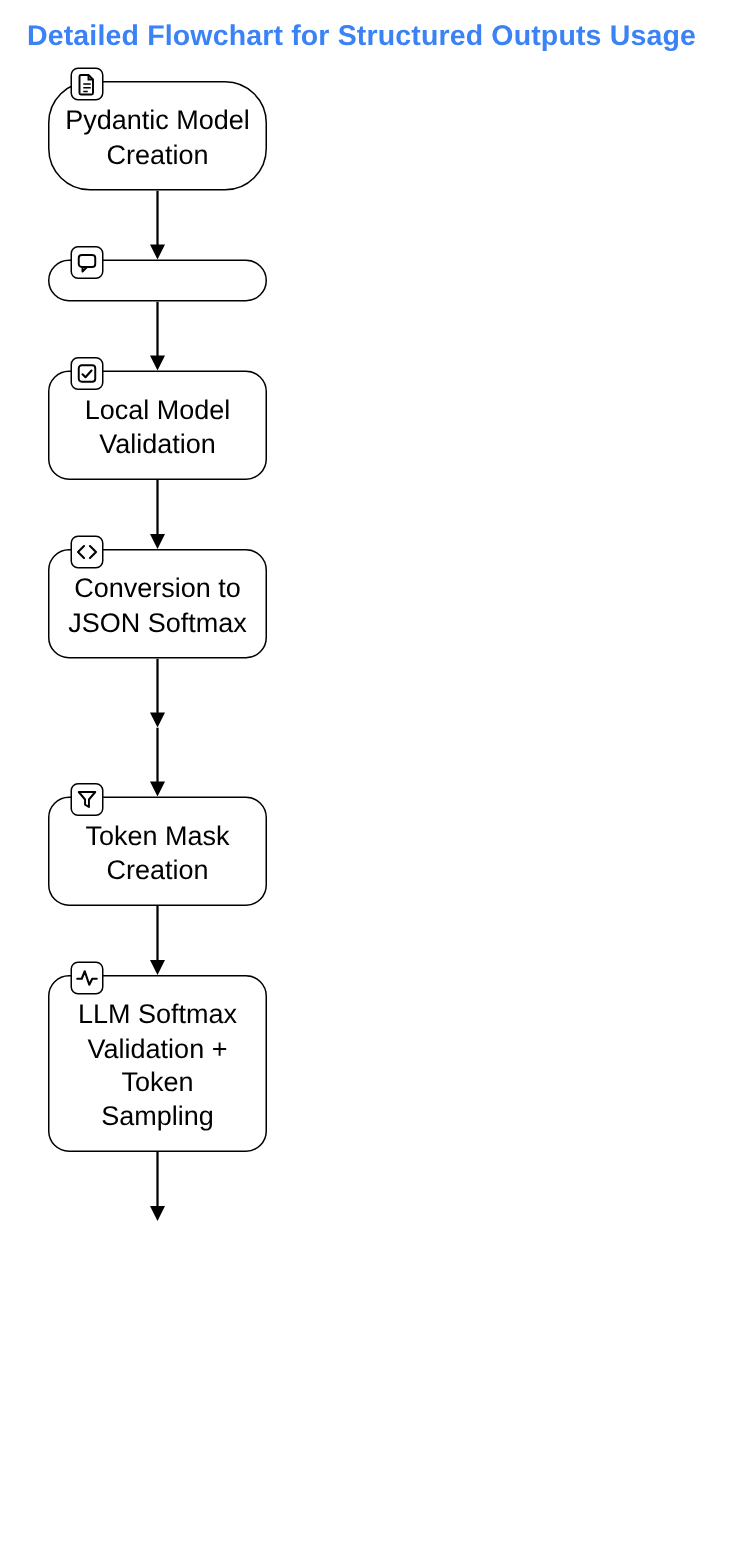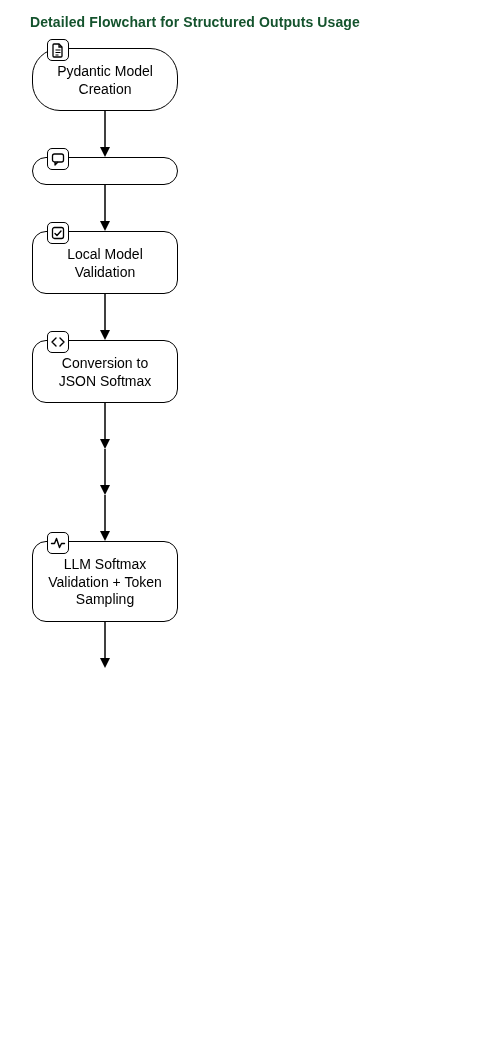--- a/index.html
+++ b/index.html
@@ -5,39 +5,39 @@
   * { box-sizing: border-box; }
   body {
     margin: 0;
     padding: 14px 18px;
     font-family: -apple-system, BlinkMacSystemFont, "Segoe UI", Helvetica, Arial, sans-serif;
     background: #fff;
     width: 500px;
     height: 1041px;
   }
   .title {
-    font-size: 14px;
+    font-size: 19px;
     font-weight: 700;
-    color: #14532d;
-    margin: 0 0 18px 12px;
+    color: #3b82f6;
+    margin: 0 0 18px 0;
     letter-spacing: 0.1px;
   }
   .flow {
     position: relative;
     margin-left: 14px;
     width: 150px;
   }
   .node {
     position: relative;
     width: 146px;
     border: 1.5px solid #000;
     border-radius: 14px;
     padding: 14px 10px 12px 10px;
     text-align: center;
-    font-size: 14px;
+    font-size: 18px;
     line-height: 1.25;
     color: #000;
     background: #fff;
   }
   .node.terminal {
     border-radius: 28px;
   }
   .icon-box {
     position: absolute;
     top: -10px;
@@ -124,20 +124,28 @@
   <line x1="10" y1="0" x2="10" y2="38" stroke="#000" stroke-width="1.5"></line>
   <path d="M10 46 L5 36 L15 36 Z" fill="#000"></path>
 </svg>
     </div>
     <div class="arrow">
       <svg width="20" height="46" viewBox="0 0 20 46">
   <line x1="10" y1="0" x2="10" y2="38" stroke="#000" stroke-width="1.5"></line>
   <path d="M10 46 L5 36 L15 36 Z" fill="#000"></path>
 </svg>
     </div>
+    <div class="node">
+      <div class="icon-box">
+        <svg width="16" height="16" viewBox="0 0 16 16">
+          <use href="#filter-icon-path"></use>
+        </svg>
+      </div>
+      <div>Token Mask Creation</div>
+    </div>
     <div class="arrow">
       <svg width="20" height="46" viewBox="0 0 20 46">
   <line x1="10" y1="0" x2="10" y2="38" stroke="#000" stroke-width="1.5"></line>
   <path d="M10 46 L5 36 L15 36 Z" fill="#000"></path>
 </svg>
     </div>
     <div class="node">
       <div class="icon-box">
         <svg width="16" height="16" viewBox="0 0 16 16">
           <use href="#activity-icon-path"></use>

